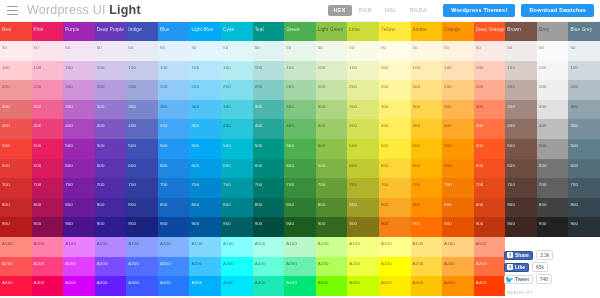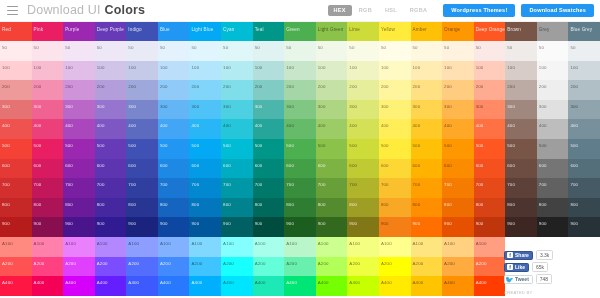--- a/index.html
+++ b/index.html
@@ -181,21 +181,21 @@
 
 <div id="app-header">
 
   <div id="menu-icon">
     <i></i>
     <i></i>
     <i></i>
   </div>
 
   <div id="brand">
-    <span class="light">Download UI </span><span class="bold">Colors</span>
+    <span class="light">Wordpress UI </span><span class="bold">Light</span>
   </div>
 
   <div id="header-right">
     <div id="format-toggle" style="display:flex;align-items:center;gap:1px;">
         <button class="fmt-btn active">HEX</button>
         <button class="fmt-btn">RGB</button>
         <button class="fmt-btn">HSL</button>
         <button class="fmt-btn">RGBA</button>
       </div>
     <button id="cta-wordpress" class="cta-btn">Wordpress Themes!</button>

